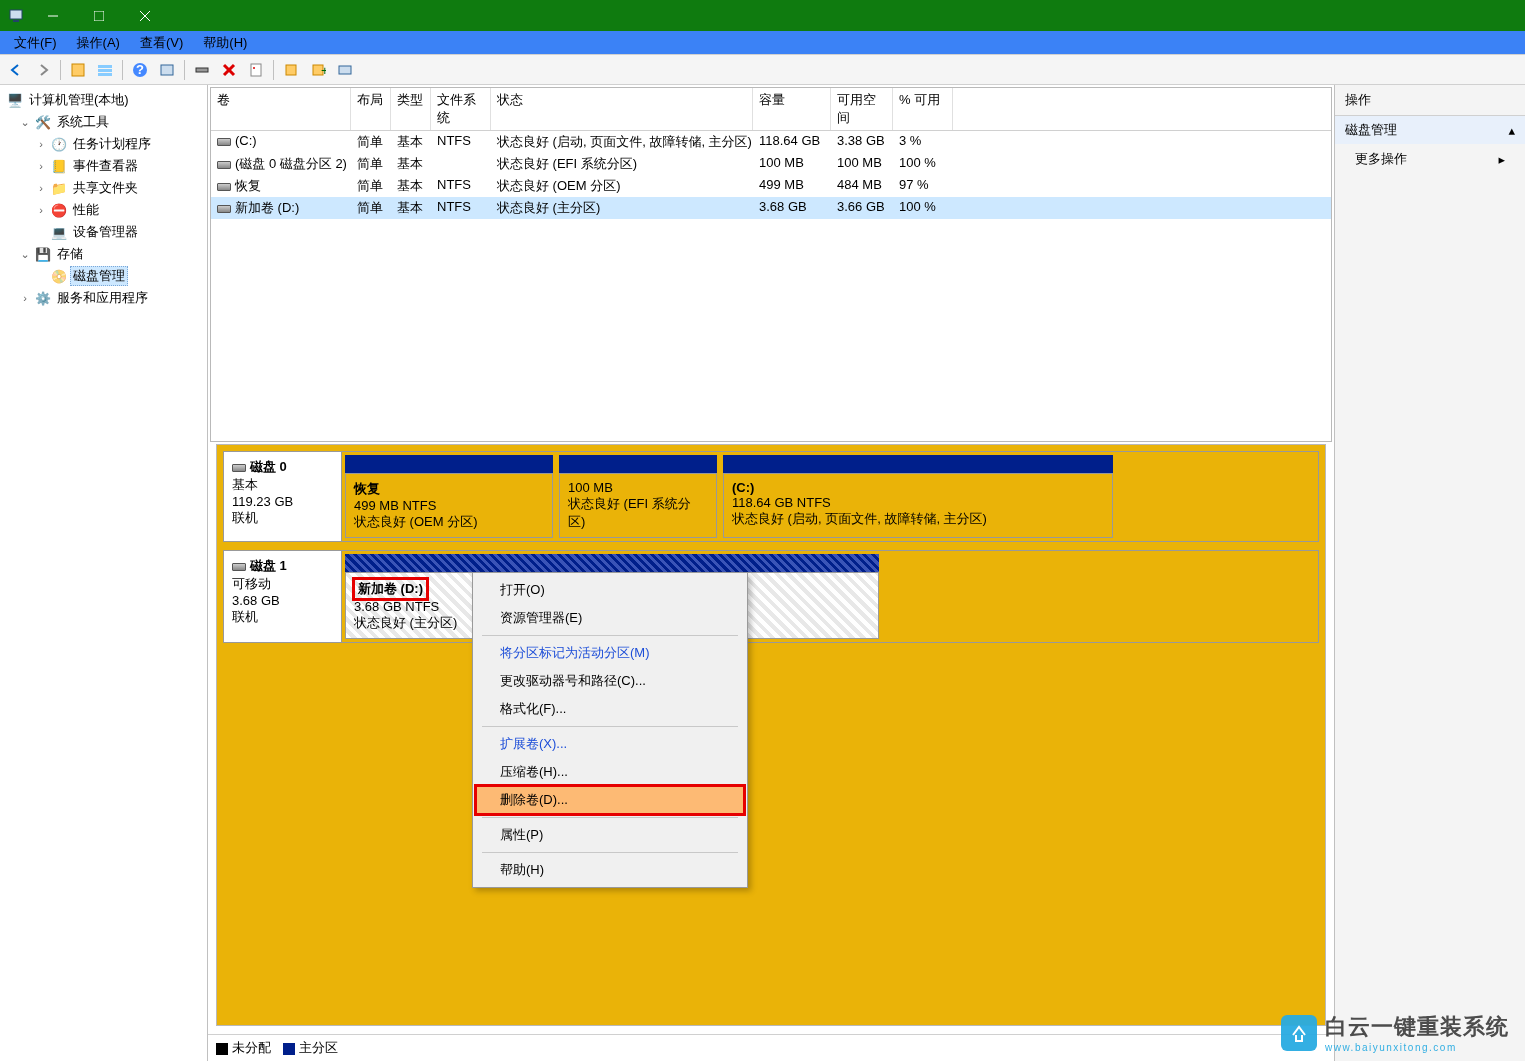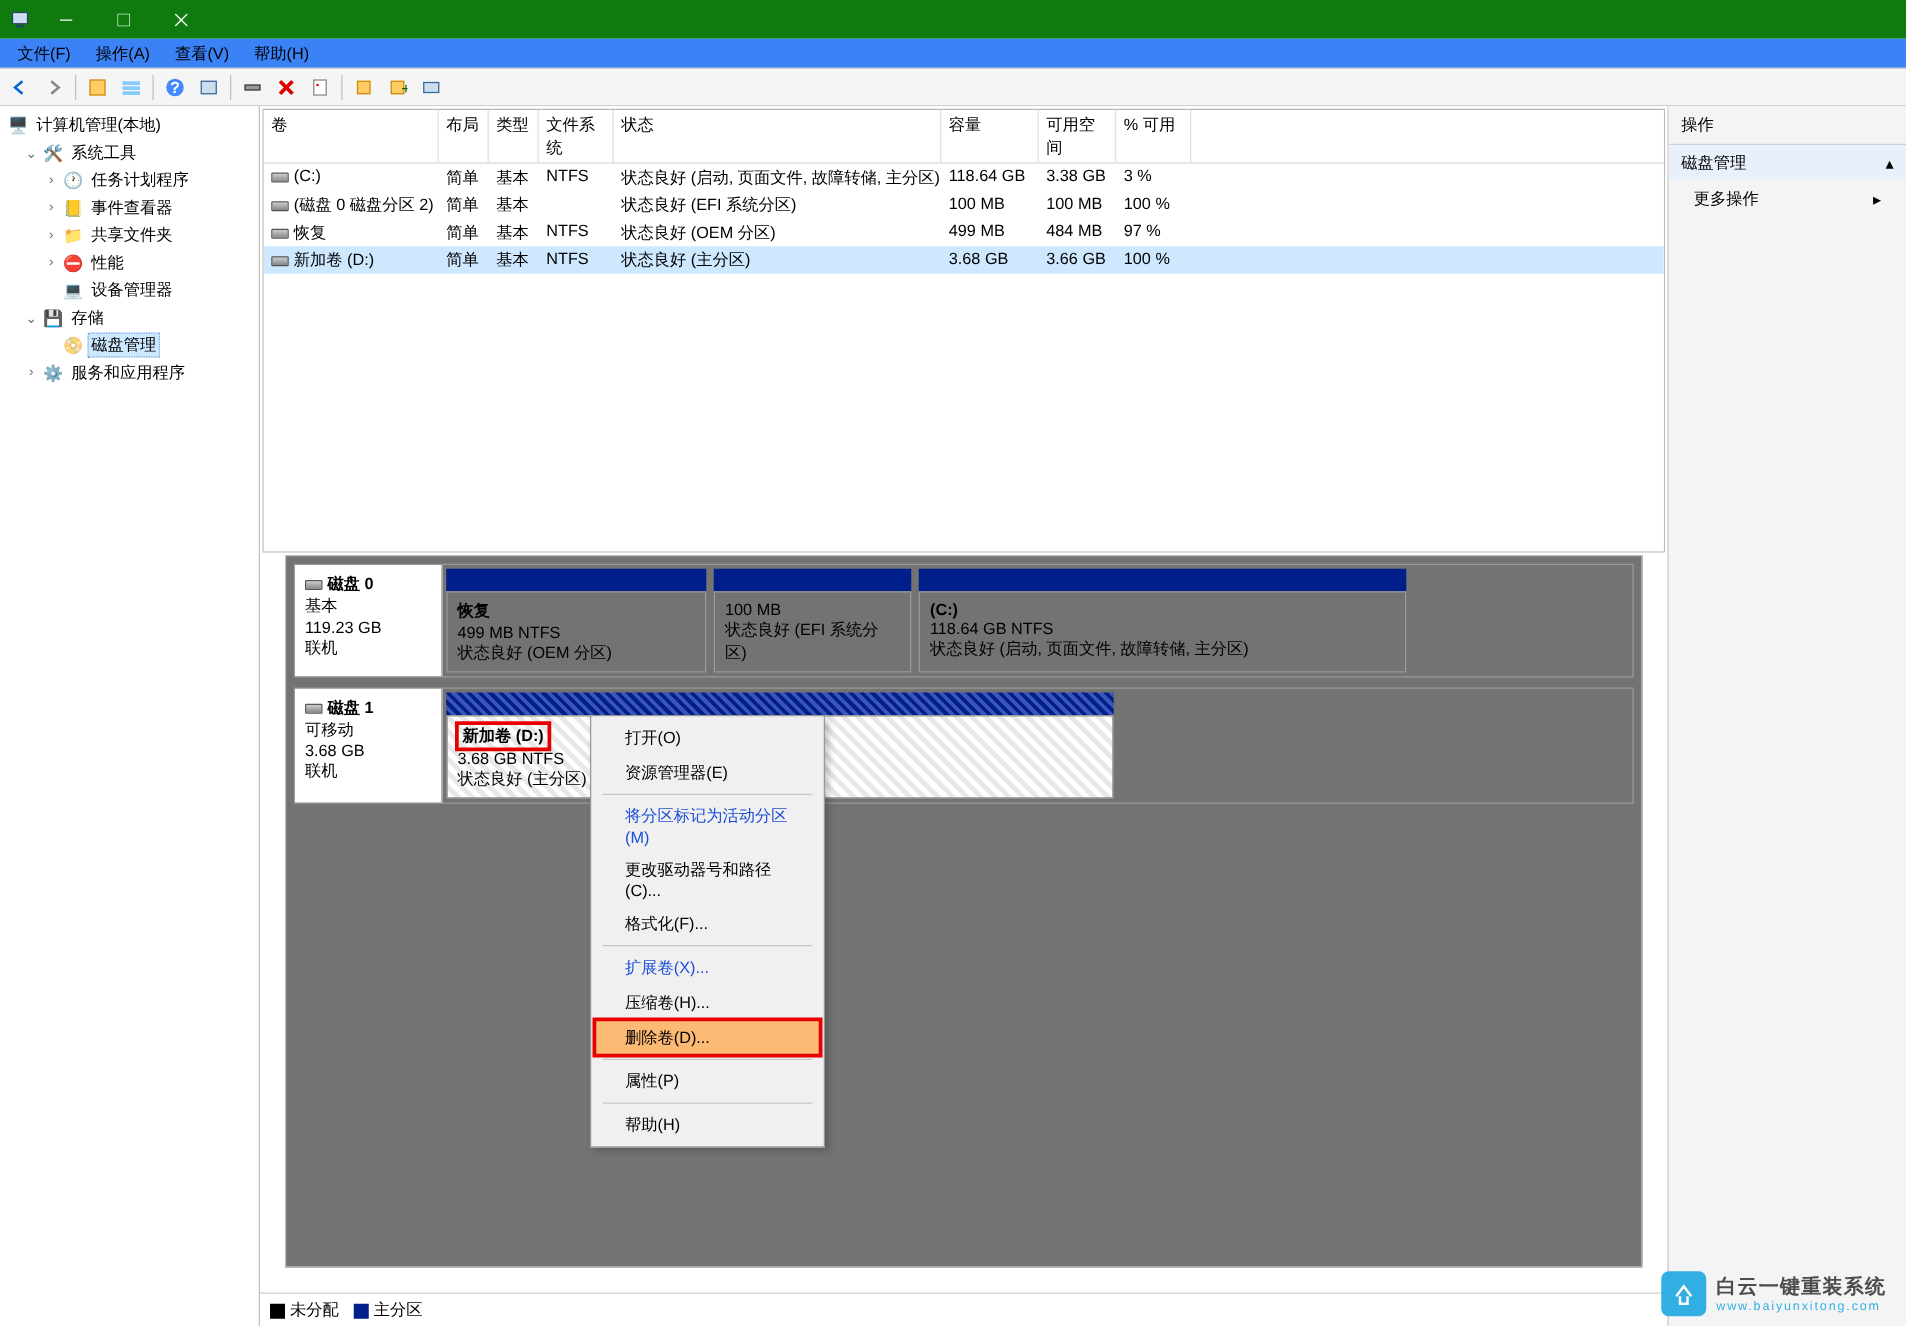--- a/index.html
+++ b/index.html
@@ -45,21 +45,21 @@
 .vrow { display:flex; padding:1px 0;}
 .vrow .vc { padding:1px 6px; overflow:hidden; white-space:nowrap; }
 .vrow.sel { background:#cde8ff; }
 
 
 .c0{width:140px;} .c1{width:40px;} .c2{width:40px;} .c3{width:60px;} .c4{width:262px;} .c5{width:78px;} .c6{width:62px;} .c7{width:60px;}
 
 .diskico { display:inline-block; width:14px; height:8px; background:linear-gradient(#ccc,#888); border:1px solid #555; border-radius:1px; margin-right:4px; vertical-align:middle;}
 
 
-.diskarea { flex:1; border:1px solid #b9b9b9; margin:20px; margin-top:0; padding:6px; overflow:auto; background:#737373;}
+.diskarea { flex:1; border:1px solid #b9b9b9; margin:8px; margin-top:0; padding:6px; overflow:auto; background:#eab308;}
 .diskrow { display:flex; margin-bottom:8px; border:1px solid #999;}
 .diskinfo { width:118px; padding:6px 8px; border-right:1px solid #999; background:#fff;}
 .diskinfo .dn { font-weight:700; }
 .diskparts { flex:1; display:flex; }
 .partcol { display:flex; flex-direction:column; margin:3px; }
 .parthdr { height:18px; background:#001f8b; }
 .parthdr.sel { background:repeating-linear-gradient(45deg,#001f8b,#001f8b 3px,#3a54b7 3px,#3a54b7 6px); }
 .partbox { flex:1; border:1px solid #999; padding:6px 8px; min-height:62px;}
 .partbox .pn { font-weight:700; }
 .partbox.hatched { background:repeating-linear-gradient(45deg,#fff,#fff 4px,#e8e8e8 4px,#e8e8e8 8px); }
@@ -70,30 +70,30 @@
 
 .legend { padding:4px 8px; display:flex; gap:12px; border-top:1px solid #d0d0d0;}
 .legend .sw { width:12px; height:12px; display:inline-block; margin-right:4px; vertical-align:middle;}
 
 
 .rhdr { background:#f4f4f4; padding:6px 10px; font-weight:400; border-bottom:1px solid #d0d0d0;}
 .rsec { background:#e8f0fb; padding:5px 10px; display:flex; justify-content:space-between; align-items:center;}
 .ritem { padding:6px 20px; display:flex; justify-content:space-between; align-items:center;}
 
 
-.ctxmenu { position:absolute; left:472px; top:572px; width:188px; background:#f0f0f0; border:1px solid #999; box-shadow:3px 3px 6px rgba(0,0,0,.25); padding:3px;}
+.ctxmenu { position:absolute; left:472px; top:572px; width:276px; background:#f0f0f0; border:1px solid #999; box-shadow:3px 3px 6px rgba(0,0,0,.25); padding:3px;}
 .ctxmenu .ci { padding:5px 24px; cursor:default;}
 .ctxmenu .ci.disabled { color:#1d4ed8; }
 .ctxmenu .ci.hi { background:#fdba74; outline:3px solid #e60000; outline-offset:-1px;}
 .ctxmenu .csep { height:1px; background:#c8c8c8; margin:3px 6px;}
 
 
 .wm { position:absolute; right:16px; bottom:8px; display:flex; align-items:center; gap:8px; opacity:.95;}
 .wm .wmico { width:36px; height:36px; background:#29abe2; border-radius:6px; display:flex; align-items:center; justify-content:center;}
-.wm .wmtxt1 { font-size:16px; font-weight:700; color:#444; letter-spacing:1px;}
+.wm .wmtxt1 { font-size:22px; font-weight:700; color:#444; letter-spacing:1px;}
 .wm .wmtxt2 { font-size:10px; color:#29abe2; letter-spacing:1.5px;}
 </style>
 </head>
 <body>
 
 <div class="titlebar">
   <span class="ico">
     <svg width="16" height="16">
         <rect x="2" y="2" width="12" height="9" fill="#cde" stroke="#246"></rect>
         <rect x="5" y="12" width="6" height="2" fill="#246"></rect>

